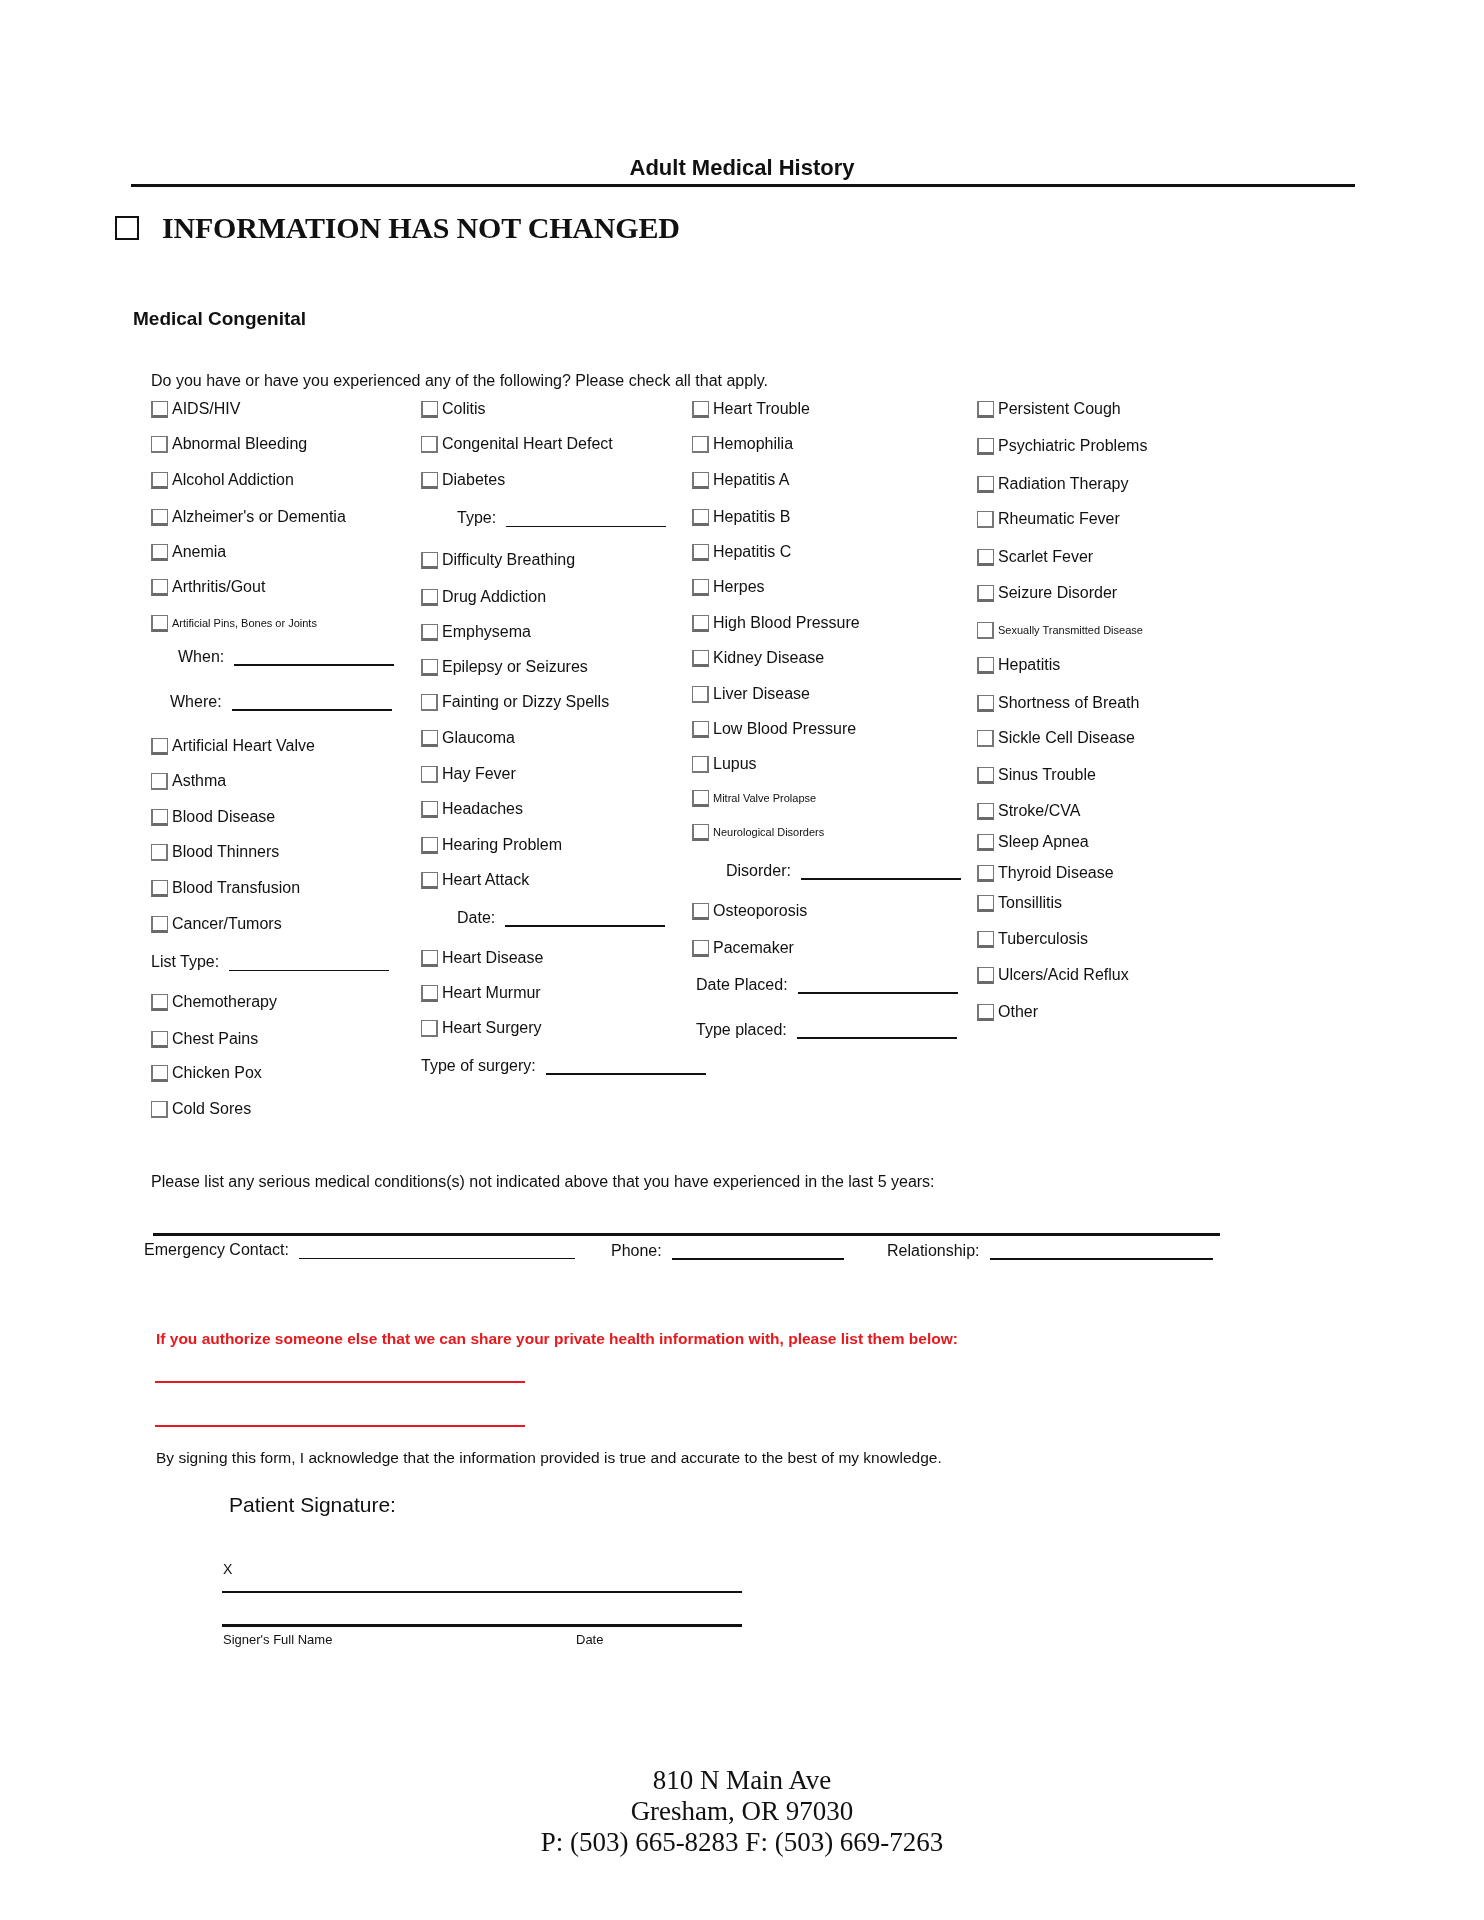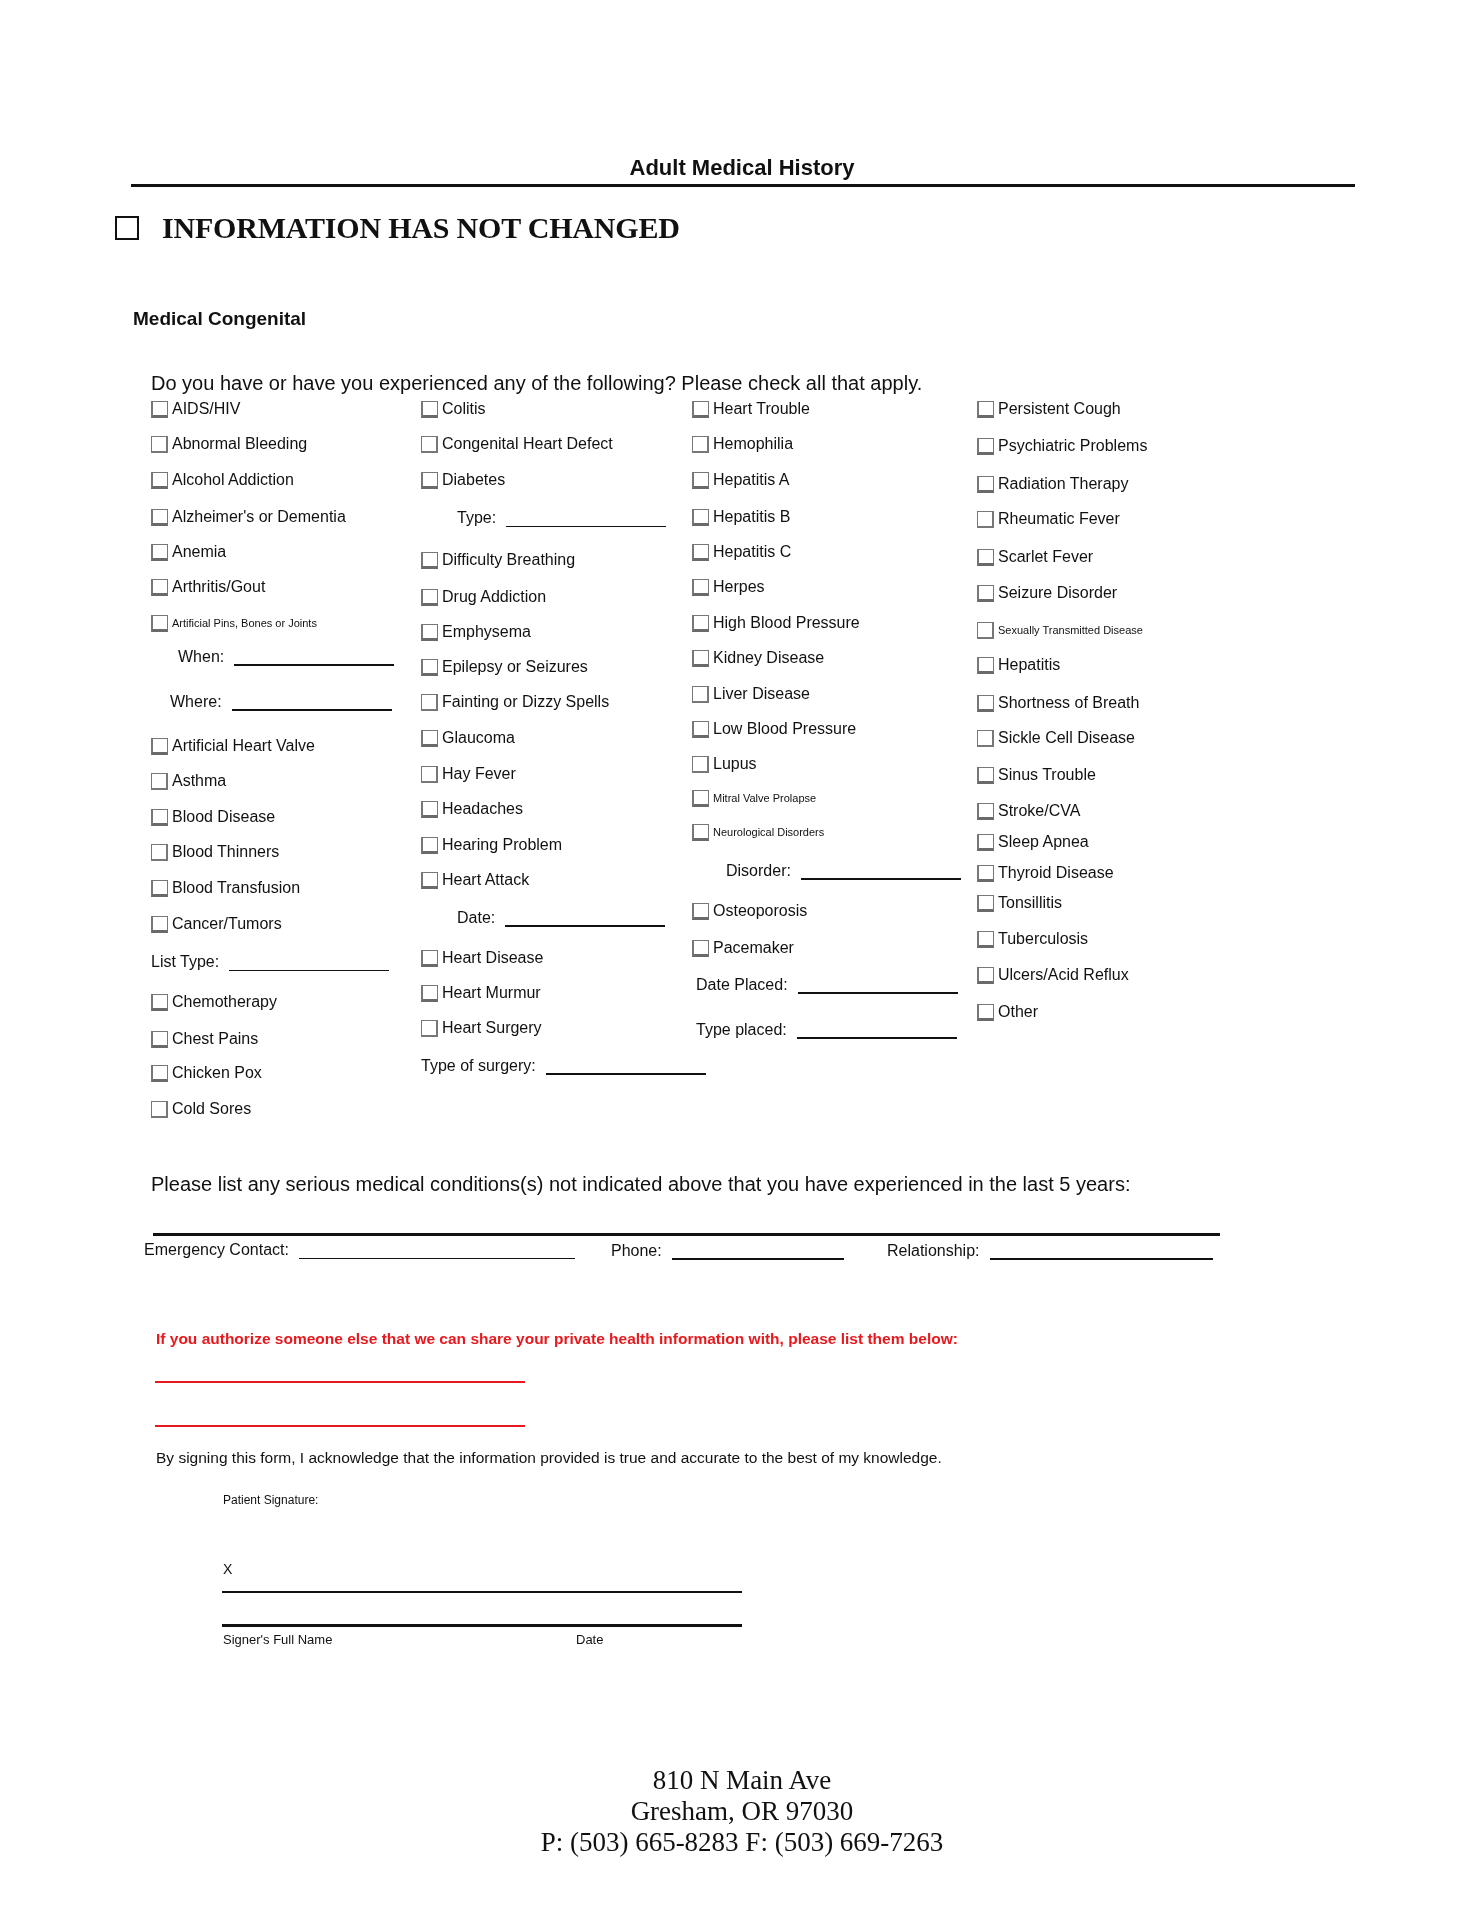--- a/index.html
+++ b/index.html
@@ -13,25 +13,25 @@
   .section-h { left: 133px; top: 283px; font-size: 19px; font-weight: bold; }
   .intro { left: 151px; top: 347px; font-size: 16px; }
   .cb-row { position: absolute; display: flex; align-items: center; height: 22px; font-size: 16px; white-space: nowrap; cursor: pointer; }
   .cb { width: 17px; height: 17px; box-sizing: border-box; border: 1px solid #777; border-left-width: 2px; border-bottom: 3px solid #6a6a6a; margin-right: 4px; background: #fff; flex: none; }
   .cb.plain { border: 1px solid #777; border-right: 2px solid #777; border-bottom: 2px solid #777; }
   .cb-row.small { font-size: 11px; }
   .field { position: absolute; display: flex; align-items: flex-end; font-size: 16px; white-space: nowrap; }
   .field .lbl { margin-right: 10px; }
   .line { border-bottom: 2px solid #111; height: 18px; cursor: text; }
   .line.thin { border-bottom-width: 1.5px; }
-  .para { font-size: 20px; white-space: nowrap; }
+  .para { font-size: 16px; white-space: nowrap; }
   .long-rule { left: 153px; top: 1208px; width: 1067px; height: 3px; background: #111; cursor: text; }
   .red-text { left: 156px; top: 1305px; font-size: 15.5px; font-weight: bold; color: #e8191e; }
   .red-line { left: 155px; width: 370px; height: 2px; background: #e8191e; cursor: text; }
-  .sig-label { left: 223px; top: 1468px; font-size: 12px; }
+  .sig-label { left: 229px; top: 1468px; font-size: 21px; }
   .sig-x { left: 223px; top: 1536px; font-size: 14px; }
   .sig-line1 { left: 222px; top: 1566px; width: 520px; height: 2px; background: #111; cursor: text; }
   .sig-line2 { left: 222px; top: 1599px; width: 520px; height: 3px; background: #111; cursor: text; }
   .cap { font-size: 13px; top: 1607px; }
   .footer { left: 0; width: 1484px; top: 1740px; text-align: center; font-family: "Liberation Serif", serif; font-size: 27px; line-height: 31px; }
 </style>
 </head>
 <body>
 
 <div class="abs title">Adult Medical History</div>

